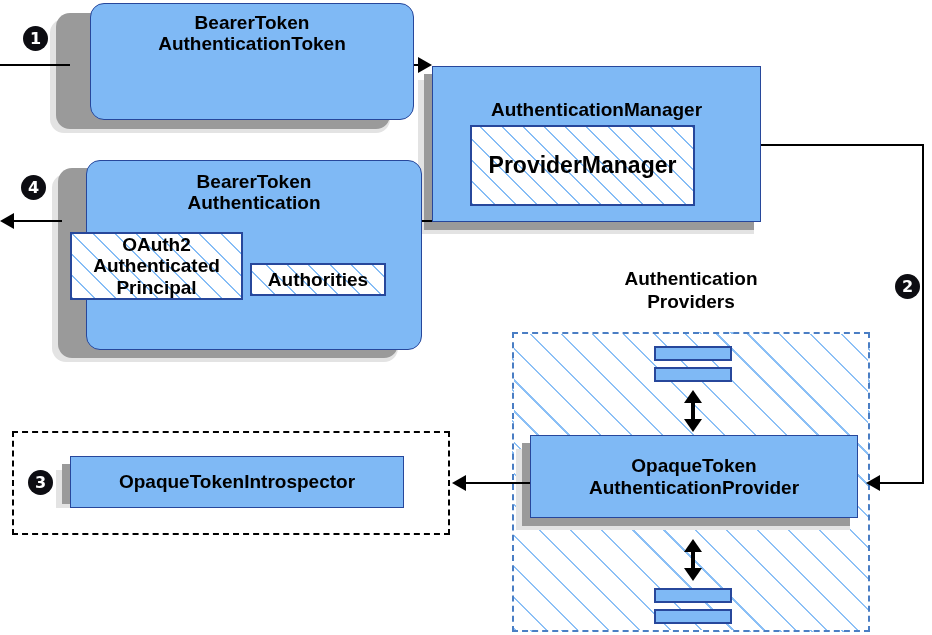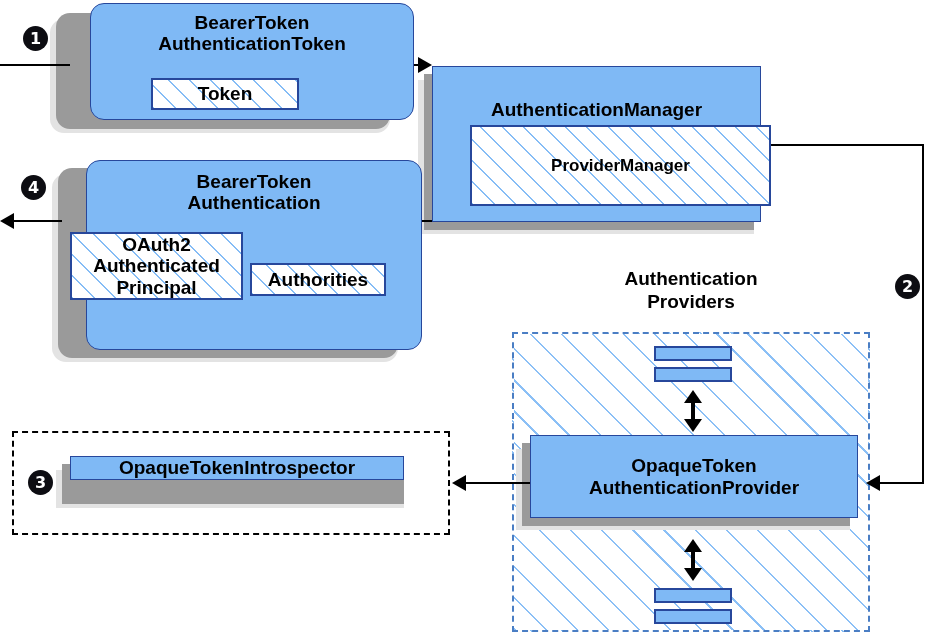--- a/index.html
+++ b/index.html
@@ -150,32 +150,31 @@
 
   <div class="abs num-circle" style="left:23px; top:26px;">1</div>
 
   <div class="abs shadow-dark" style="left:56px; top:13px; width:334px; height:116px; border-radius:14px;"></div>
   <div class="abs shadow-light" style="left:50px; top:19px; width:340px; height:114px; border-radius:14px;"></div>
 
   <div class="abs blue-box rounded" style="left:66px; top:3px; width:324px; height:117px;">
     <div class="title-text" style="font-size:19px; margin-top:8px;">BearerToken
 AuthenticationToken</div>
   </div>
-  <div class="abs hatch-white" style="left:151px; top:78px; width:148px; height:32px; font-size:19px;">Token</div>
 
   <div class="abs line-h" style="left:390px; top:64px; width:30px;"></div>
   <div class="abs arrow-right" style="left:418px; top:57px;"></div>
 
   <div class="abs shadow-dark" style="left:424px; top:74px; width:330px; height:156px;"></div>
   <div class="abs shadow-light" style="left:418px; top:80px; width:336px; height:154px;"></div>
 
   <div class="abs blue-box" style="left:432px; top:66px; width:329px; height:156px;">
     <div class="title-text" style="font-size:19px; margin-top:32px;">AuthenticationManager</div>
   </div>
-  <div class="abs hatch-white" style="left:470px; top:125px; width:301px; height:81px; font-size:17px;">ProviderManager</div>
+  <div class="abs hatch-white" style="left:470px; top:125px; width:225px; height:81px; font-size:23px;">ProviderManager</div>
 
   <div class="abs line-h" style="left:761px; top:144px; width:163px;"></div>
   <div class="abs line-v" style="left:922px; top:144px; height:340px;"></div>
   <div class="abs line-h" style="left:880px; top:482px; width:44px;"></div>
   <div class="abs arrow-left" style="left:866px; top:475px;"></div>
 
   <div class="abs num-circle" style="left:895px; top:274px;">2</div>
 
   <div class="abs shadow-dark" style="left:58px; top:168px; width:340px; height:190px; border-radius:14px;"></div>
   <div class="abs shadow-light" style="left:52px; top:174px; width:346px; height:188px; border-radius:14px;"></div>
@@ -230,17 +229,17 @@
   <div class="abs line-h" style="left:466px; top:482px; width:64px;"></div>
   <div class="abs arrow-left" style="left:452px; top:475px;"></div>
 
   <div class="abs dashed-black" style="left:12px; top:431px; width:438px; height:104px;"></div>
 
   <div class="abs num-circle" style="left:28px; top:470px;">3</div>
 
   <div class="abs shadow-dark" style="left:62px; top:464px; width:342px; height:40px;"></div>
   <div class="abs shadow-light" style="left:56px; top:470px; width:348px; height:38px;"></div>
 
-  <div class="abs blue-box" style="left:70px; top:456px; width:334px; height:24px; justify-content:center;align-items:center;">
+  <div class="abs blue-box" style="left:70px; top:456px; width:334px; height:52px; justify-content:center;align-items:center;">
     <div class="title-text" style="font-size:19px;">OpaqueTokenIntrospector</div>
   </div>
 
 </div>
 
 </body></html>

